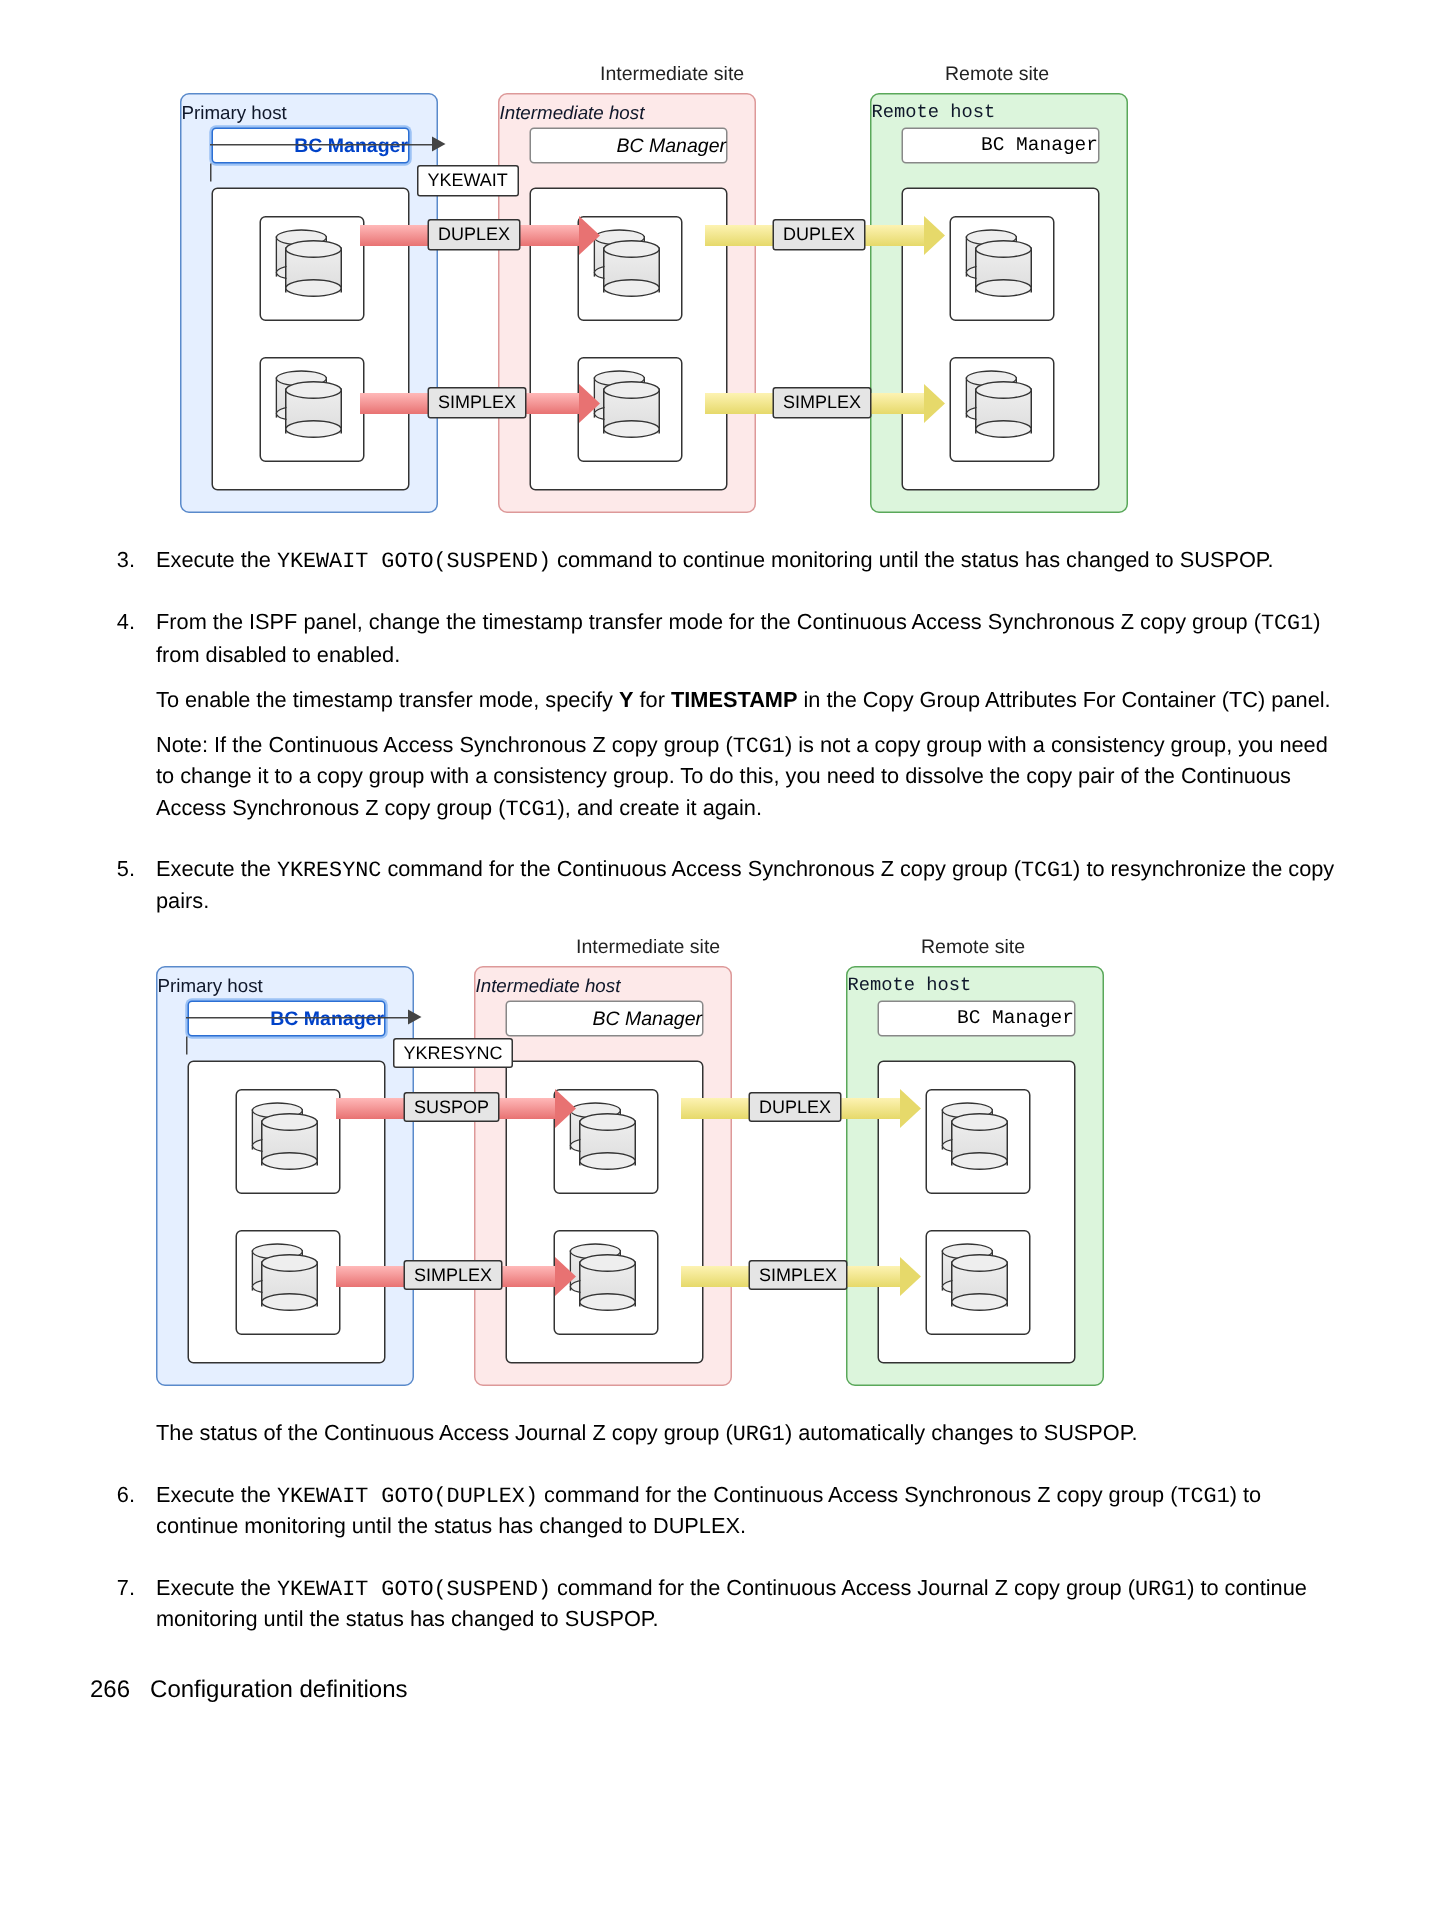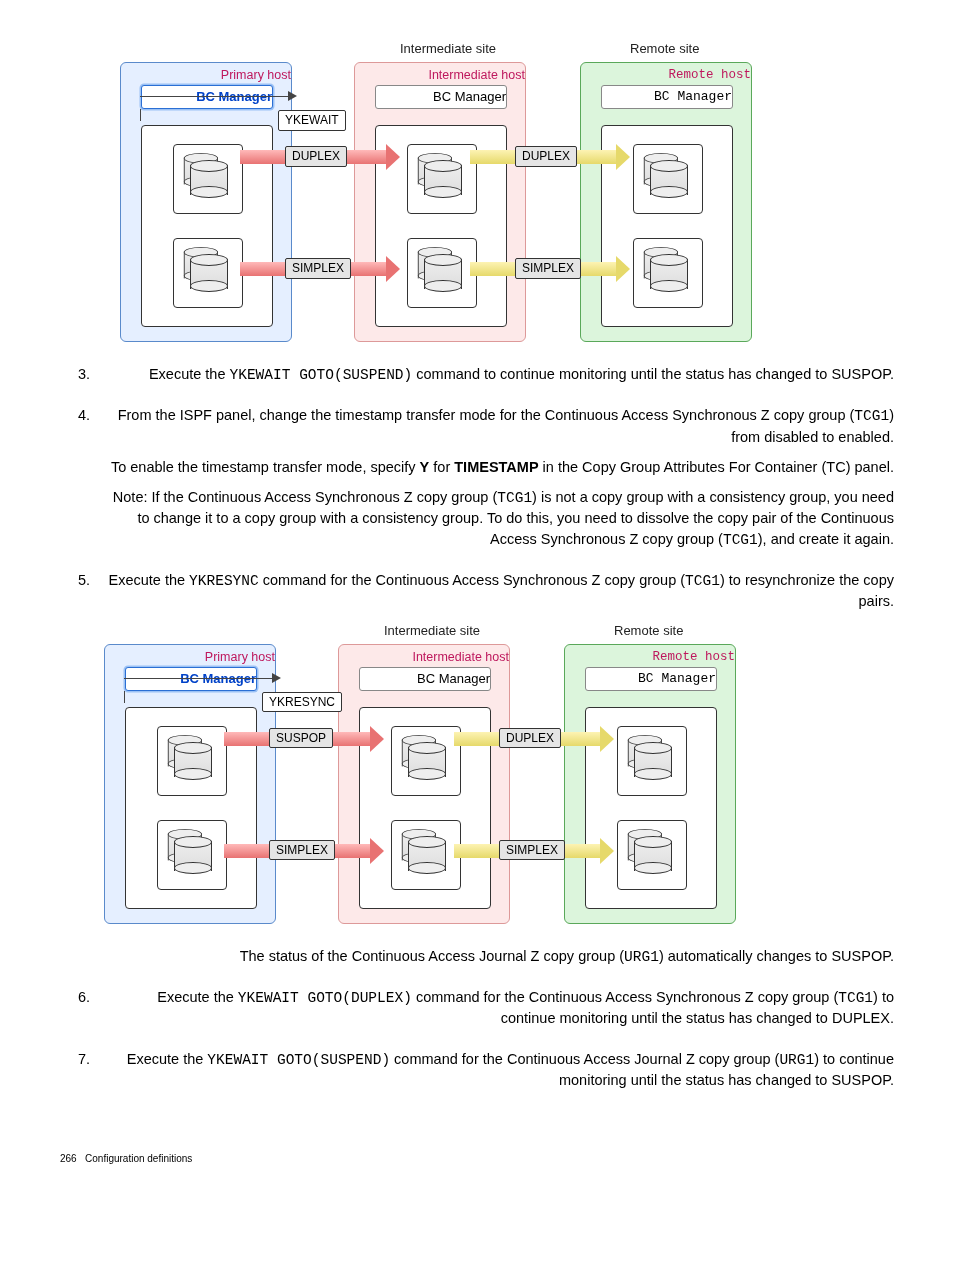--- a/index.html
+++ b/index.html
@@ -28,52 +28,51 @@
     width: 30px;
     flex: 0 0 30px;
     text-align: right;
     padding-right: 14px;
   }
   ol.steps .body {
     flex: 1;
   }
   ol.steps .body > p {
     margin: 0 0 10px 0;
-    text-align: right;
   }
   code, .mono {
     font-family: "Courier New", Courier, monospace;
     font-size: 14.5px;
   }
   b { font-weight: bold; }
   .footer {
-    font-size: 10px;
-    margin-top: 52px;
+    font-size: 16px;
+    margin-top: 16px;
     color: #000;
   }
   
   .dg {
     position: relative;
     width: 640px;
     height: 310px;
     font-size: 13px;
   }
   .dg .site-label { position:absolute; top:0; font-size:13px; color:#222;}
   .dg .site-label.p { left:60px;margin-top:32px; }
   .dg .site-label.i { left:280px; }
   .dg .site-label.r { left:510px; }
   .dg .col {
     position:absolute; top:22px; width:170px; height:278px;
     border:1.5px solid;
     border-radius:6px;
   }
   .dg .col.p { left:0;   background:#e5efff; border-color:#5a8acb;}
-  .dg .col.i { left:234px; background:#fde9e9; border-color:#d99;}
+  .dg .col.i { left:212px; background:#fde9e9; border-color:#d99;font-style:italic;}
   .dg .col.r { left:460px; background:#dcf5dc; border-color:#5aa85a;font-family:Liberation Mono, monospace;}
-  .dg .host-lbl { position:absolute; top:4px; width:100%; text-align:right; font-size:12.5px; color:#be185d;}
+  .dg .host-lbl { position:absolute; top:4px; width:100%; text-align:left; font-size:12.5px; color:#0f172a;}
   .dg .bcm {
     position:absolute; top:22px; left:20px; width:130px;
     background:#fff; border:1px solid #888; border-radius:3px;
     text-align:right; font-size:13px; padding:2px 0;
   }
   .dg .bcm.active { font-weight:bold; color:#0042c8; border-color:#2b6fd4; box-shadow:0 0 0 1.5px #9cc2f5;}
   .dg .storage {
     position:absolute; width:130px; height:200px; left:20px; top:62px;
     background:#fff; border:1.5px solid #333; border-radius:4px;
   }

